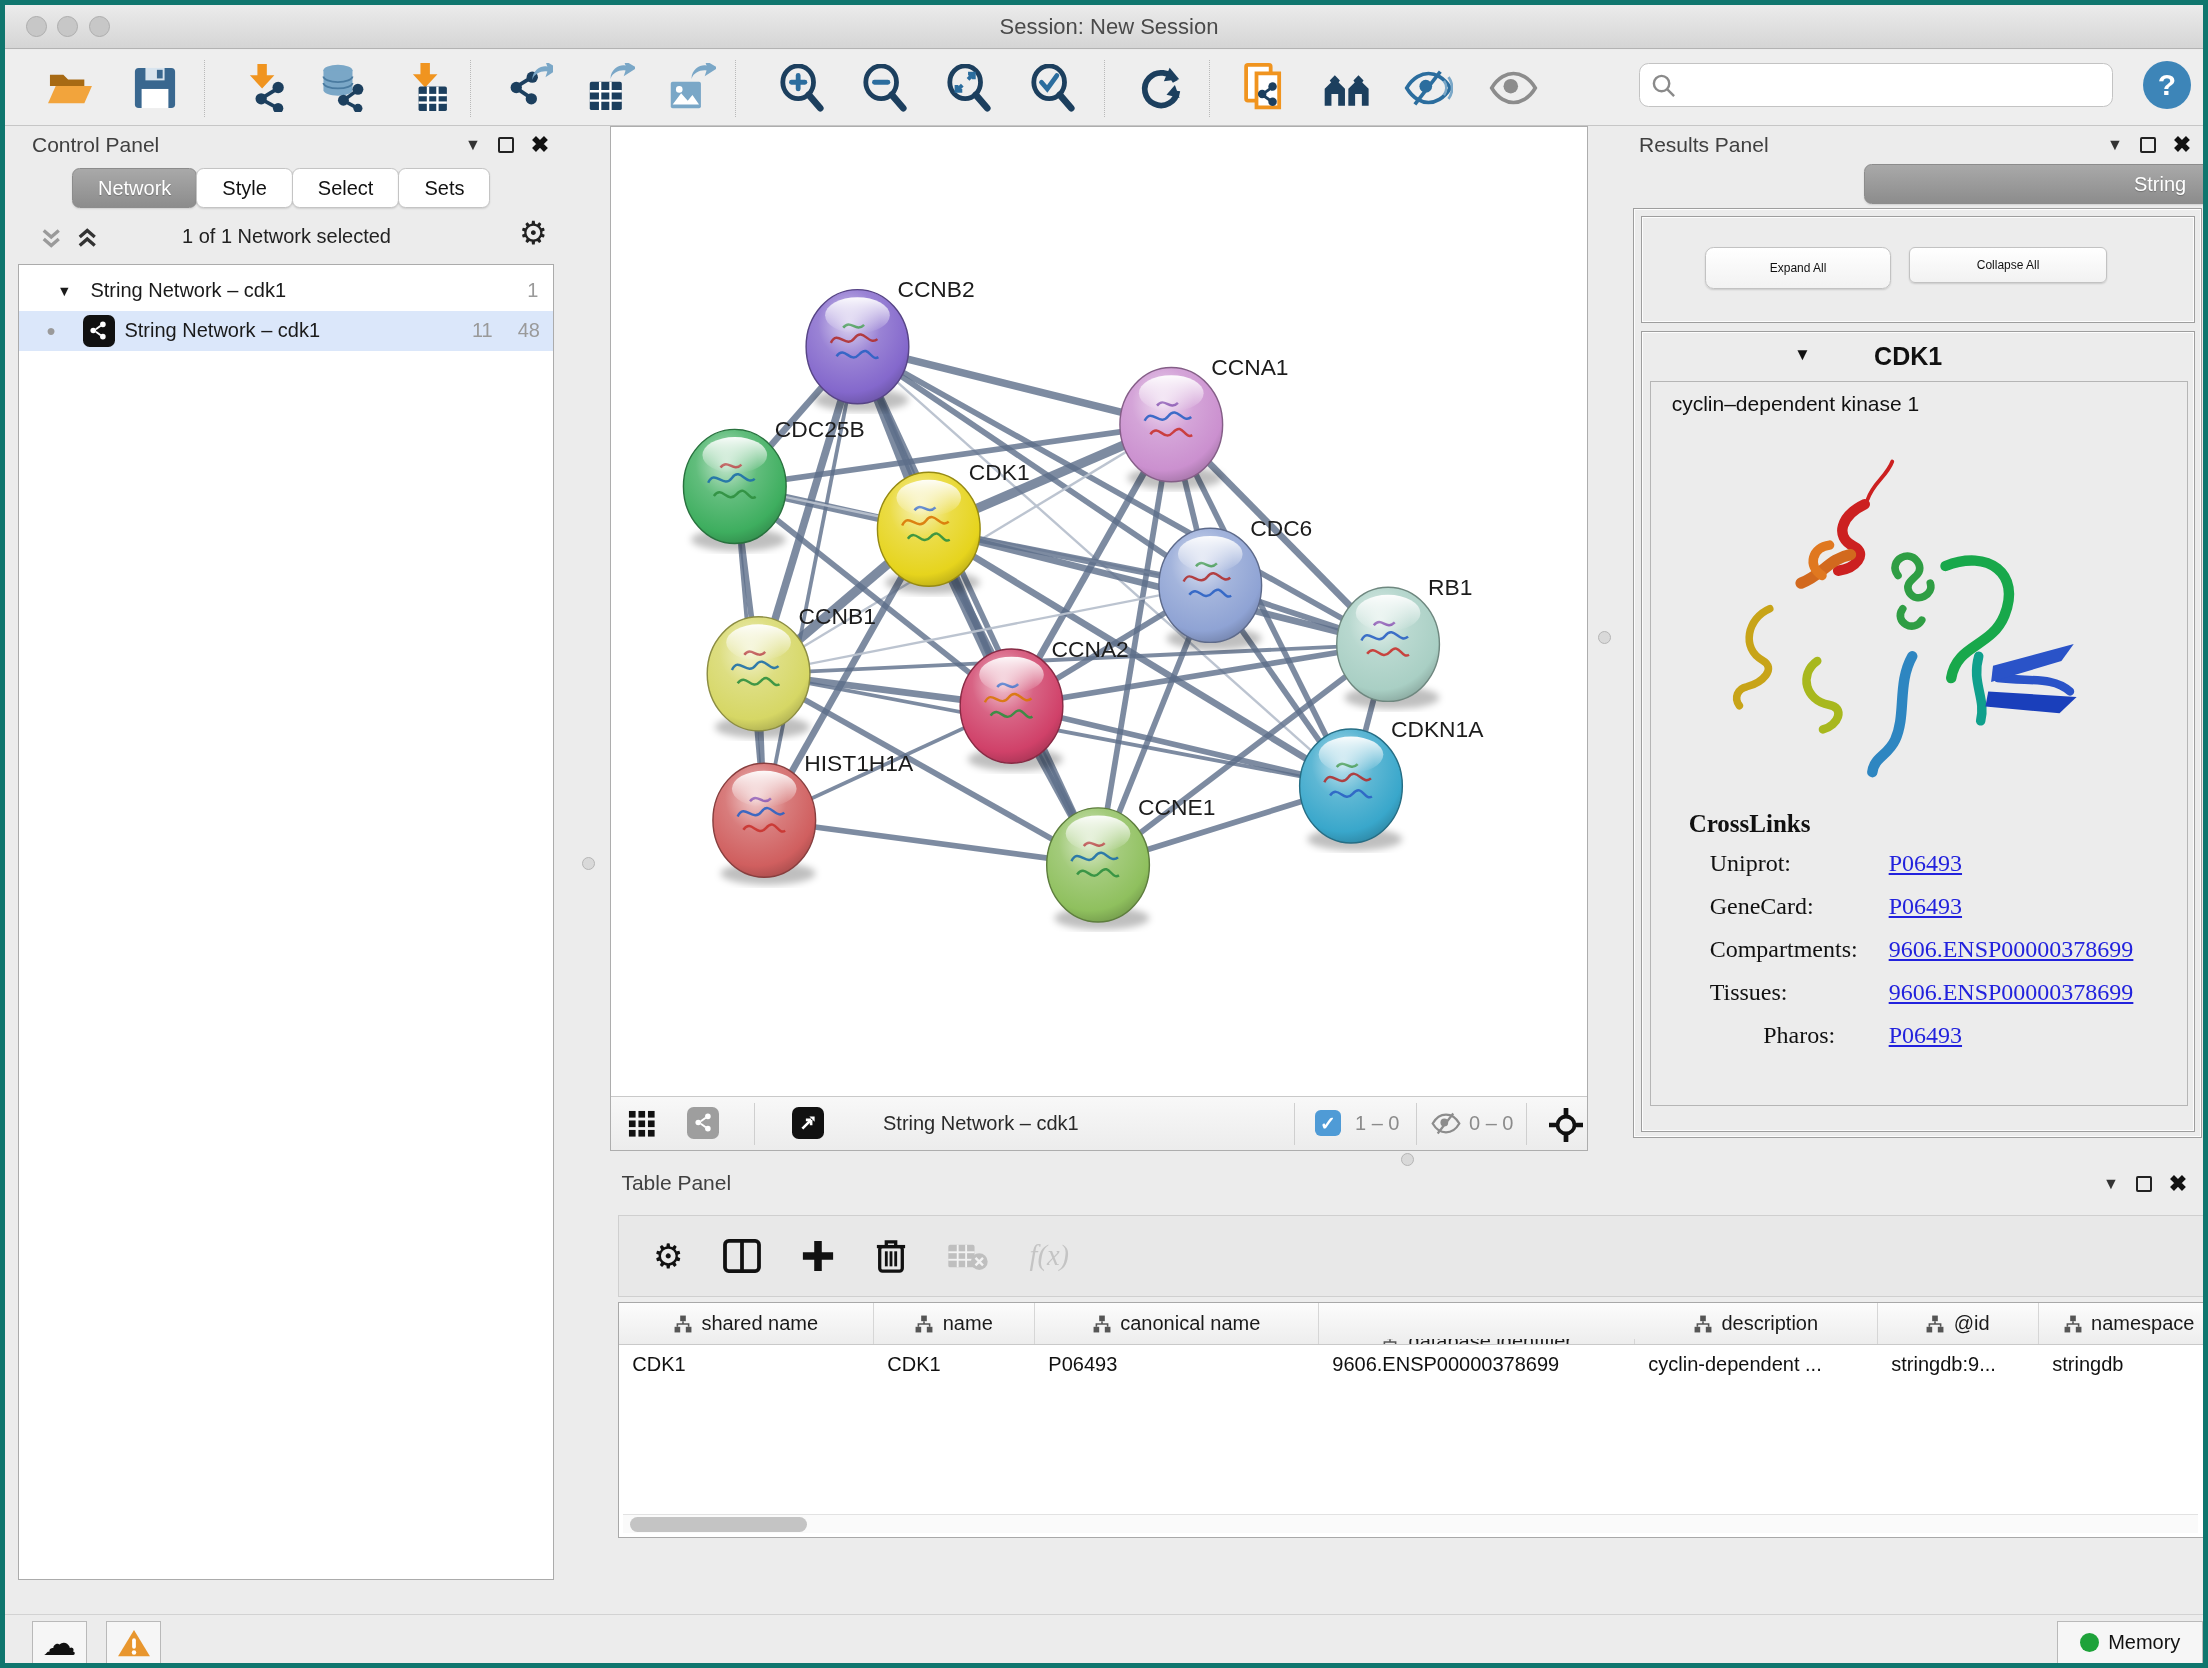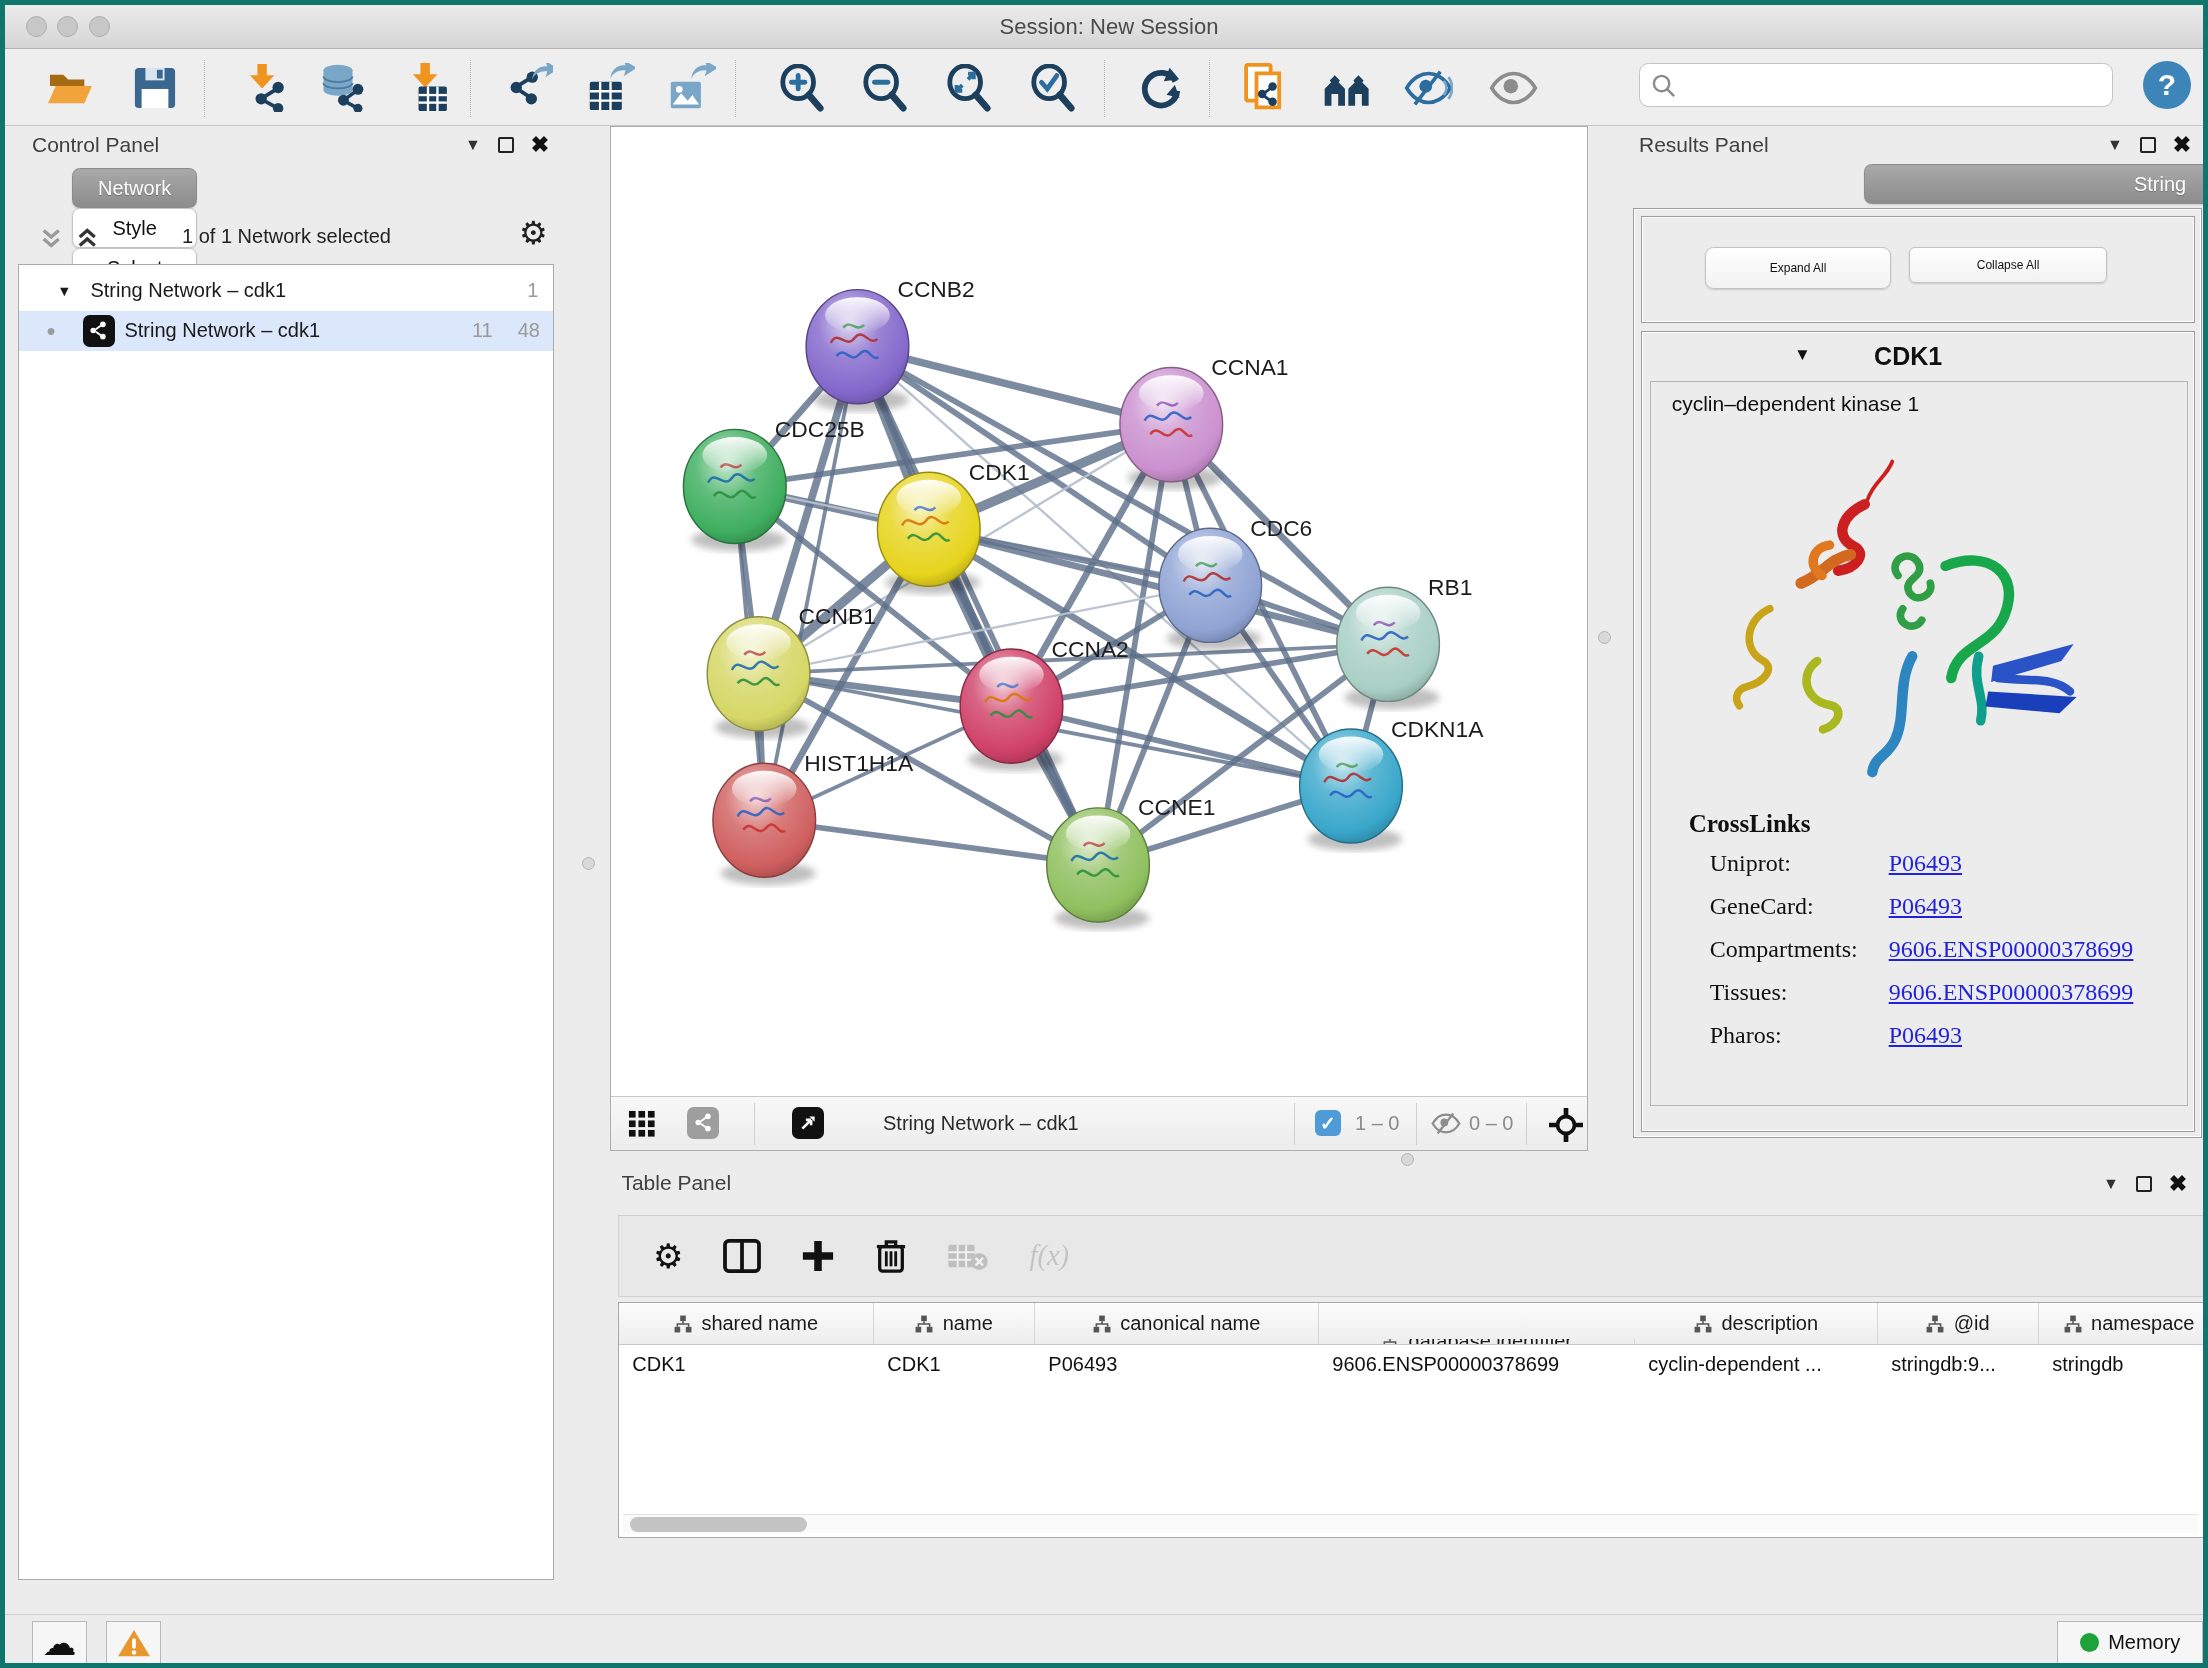--- a/index.html
+++ b/index.html
@@ -19,21 +19,21 @@
   .helpbtn{top:11.4px;left:2138px;width:48px;height:48px;border-radius:50%;background:#3d85b8;color:#fff;font-size:30px;font-weight:bold;display:flex;align-items:center;justify-content:center;}
   
   .hicons{display:flex;align-items:center;gap:17px;}
   .h-collapse{font-size:16px;color:#333;}
   .h-float{width:16px;height:16px;border:2.4px solid #222;border-radius:1.9px;}
   .h-close{font-size:22px;font-weight:bold;color:#111;line-height:1;}
   .ptitle{font-size:21px;color:#404040;}
   
   .tab{height:40px;background:#fff;border:1px solid #c4c4c4;display:flex;align-items:center;justify-content:center;font-size:20px;color:#111;padding:0 25px;border-radius:7.6px;position:relative;box-shadow:0 1px 1.9px rgba(0,0,0,.12);}
   .tab.sel{background:linear-gradient(#a9a9a9,#8c8c8c);color:#fff;border-color:#8c8c8c;text-shadow:0 1px 1px rgba(0,0,0,.25);}
-  .tabrow{display:flex;flex-direction:column;}
+  .tabrow{display:flex;}
   .tabrow .tab{border-radius:7.6px 7.6px 7.6px 7.6px;margin-right:-1px;}
   
   .cp{left:0;top:121px;width:563px;height:1488px;background:#ececec;}
   .treebox{left:13.3px;top:138px;width:536px;height:1316px;background:#fff;border:1px solid #ababab;}
   .trow{position:relative;height:40px;display:flex;align-items:center;font-size:20px;color:#1a1a1a;}
   .trow .cnt{color:#9a9a9a;}
   .trow.sel{background:#dbe7fa;}
   .shareicon{width:32px;height:32px;border-radius:6.7px;display:flex;align-items:center;justify-content:center;}
   
   .netpanel{left:605px;top:121px;width:978px;height:1025px;background:#fff;border:1px solid #adadad;}
@@ -682,21 +682,21 @@
                 <a class="serif xl-link" href="#">P06493</a>
               </div>
               <div style="display: flex; margin-bottom: 16px;">
                 <span class="serif xl-label" style="width: 179px;">Compartments:</span>
                 <a class="serif xl-link" href="#">9606.ENSP00000378699</a>
               </div>
               <div style="display: flex; margin-bottom: 16px;">
                 <span class="serif xl-label" style="width: 179px;">Tissues:</span>
                 <a class="serif xl-link" href="#">9606.ENSP00000378699</a>
               </div>
-              <div style="display: flex; margin-bottom: 16px;">
+              <div style="display: flex; margin-bottom: 16px; text-align: center;">
                 <span class="serif xl-label" style="width: 179px;">Pharos:</span>
                 <a class="serif xl-link" href="#">P06493</a>
               </div>
             </div>
         </div>
       </div>
     </div>
   </div>
 
   <div class="abs" style="left:605px;top:1158px;width:1604px;height:451px;">

